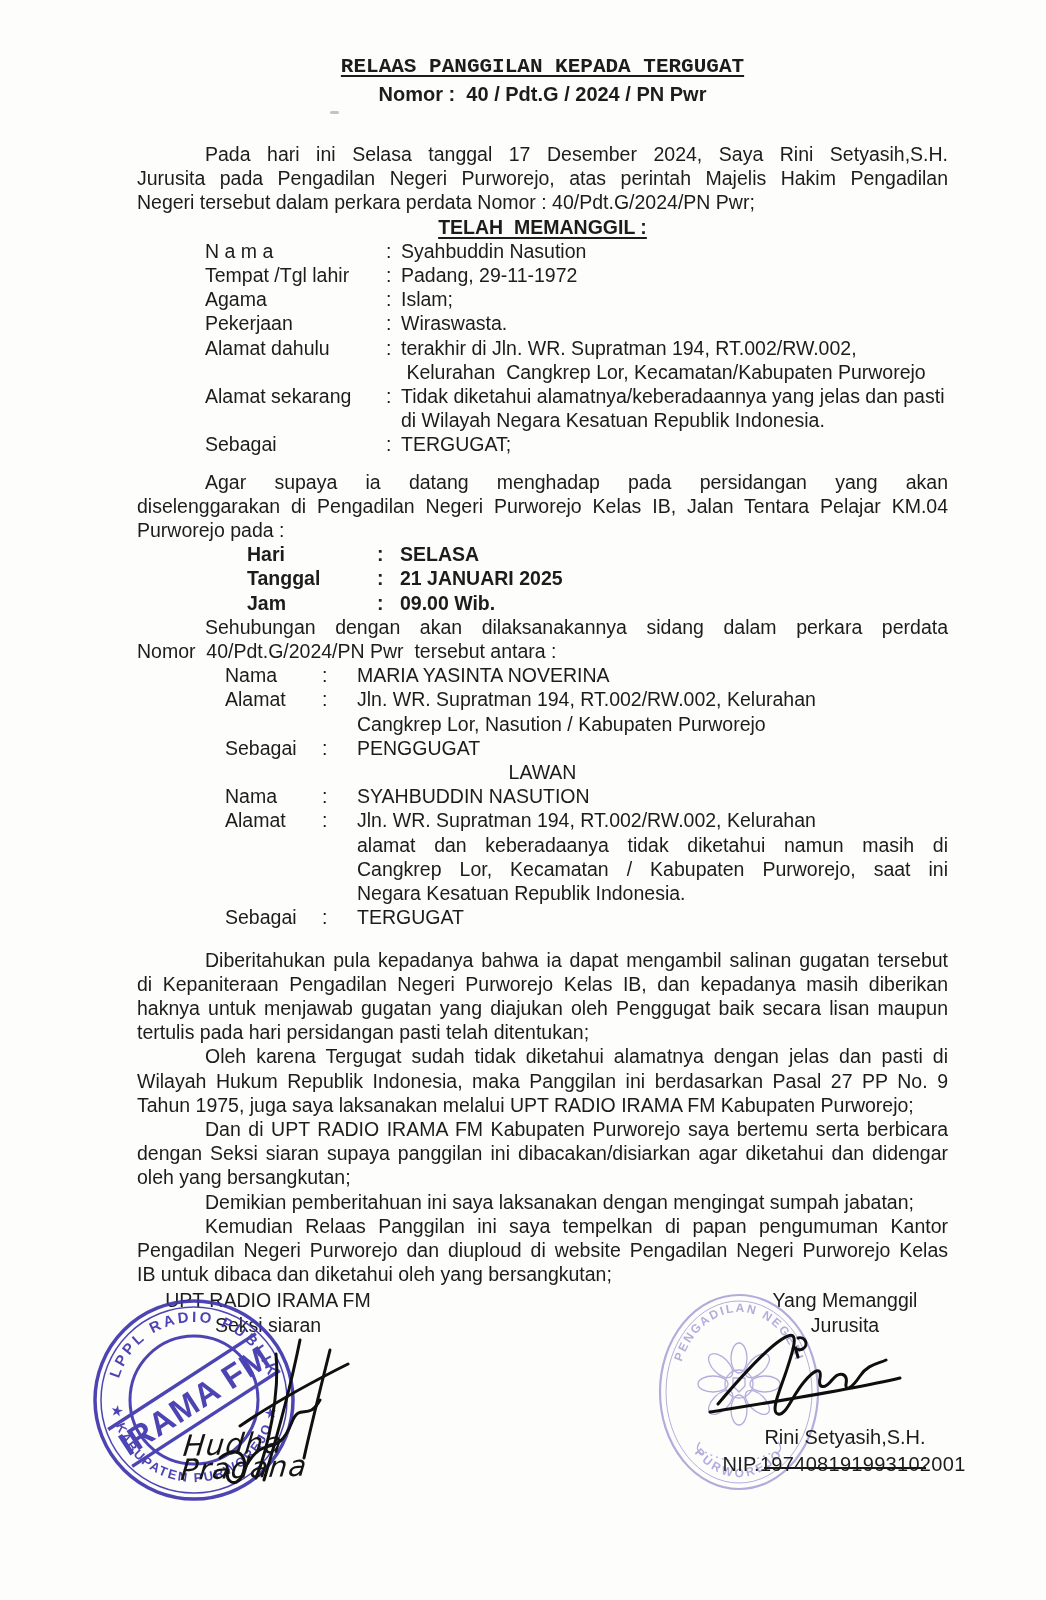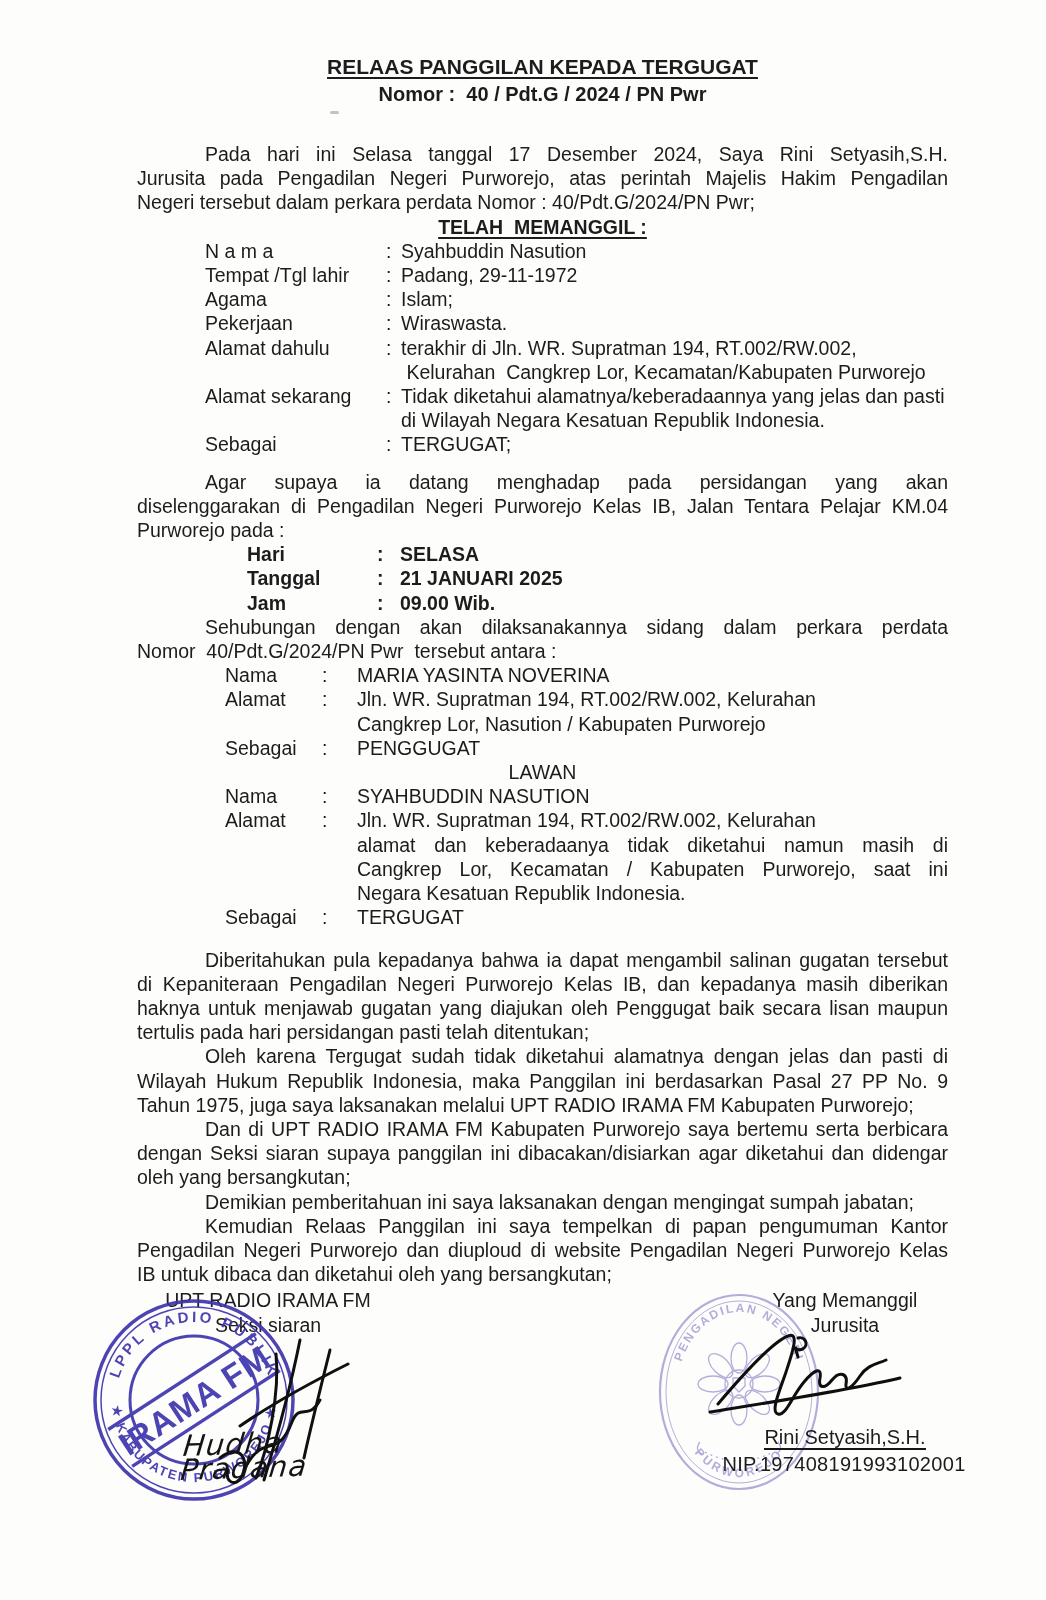--- a/index.html
+++ b/index.html
@@ -3,21 +3,21 @@
 <meta charset="utf-8">
 <style>
   html,body{margin:0;padding:0;background:#9a9a9a;}
   .page{
     position:relative;width:1046px;height:1600px;margin:0 auto;
     background:#fdfdfc;color:#1c1c1c;overflow:hidden;
     font-family:"Liberation Sans",sans-serif;font-size:19.5px;line-height:24.2px;
   }
   .content{position:absolute;left:137px;top:54px;width:811px;}
   .pre{white-space:pre-wrap;}
-  .title{font-weight:bold;font-size:21px;line-height:26px;text-align:center;}
+  .title{font-weight:bold;font-size:21px;line-height:26px;text-align:center;font-family:Liberation Mono, monospace;}
   .title .u, .center-bold .u{text-decoration:underline;text-underline-offset:3px;text-decoration-thickness:2px;}
   .nomor{font-weight:bold;font-size:20px;line-height:24px;text-align:center;margin-top:2px;}
   .para{margin:0;}
   .mt-open{margin-top:36px;}
   .mt-agar{margin-top:13px;}
   .mt-c1{margin-top:18px;}
   .jline{text-align:justify;text-align-last:justify;}
   .lline{text-align:left;}
   .pad-first{padding-left:68px;}
   .center-bold{font-weight:bold;text-align:center;}
@@ -27,21 +27,21 @@
   .lbl,.col{text-align:left;}
   .jstretch{text-align:justify;text-align-last:justify;}
   .lawan{text-align:center;}
   .speck{position:absolute;left:330px;top:111px;width:9px;height:3px;background:#9c9c9c;opacity:.6;border-radius:2px;}
   .sig{position:absolute;text-align:center;}
   .sl-org{left:148px;top:1288px;width:240px;}
   .sl-unit{left:148px;top:1313px;width:240px;}
   .sr-role{left:725px;top:1288px;width:240px;}
   .sr-pos{left:725px;top:1313px;width:240px;}
   .sr-name{left:730px;top:1425px;width:230px;font-size:20px;}
-  .sr-name .u{border-bottom:2px solid #161616;padding-bottom:0;}
+  .sr-name .u{border-bottom:2px solid #161616;padding-bottom:19px;}
   .sr-nip{left:698px;top:1452px;width:292px;font-size:20px;letter-spacing:.3px;}
   .stamp,.ink{position:absolute;}
   .hand{
     position:absolute;left:182px;top:1430px;width:230px;
     font-size:29px;font-style:italic;color:#141414;
     transform:rotate(-2deg) skewX(-8deg);letter-spacing:1px;word-spacing:14px;
     font-family:"DejaVu Sans",sans-serif;
   }
 </style>
 </head>

